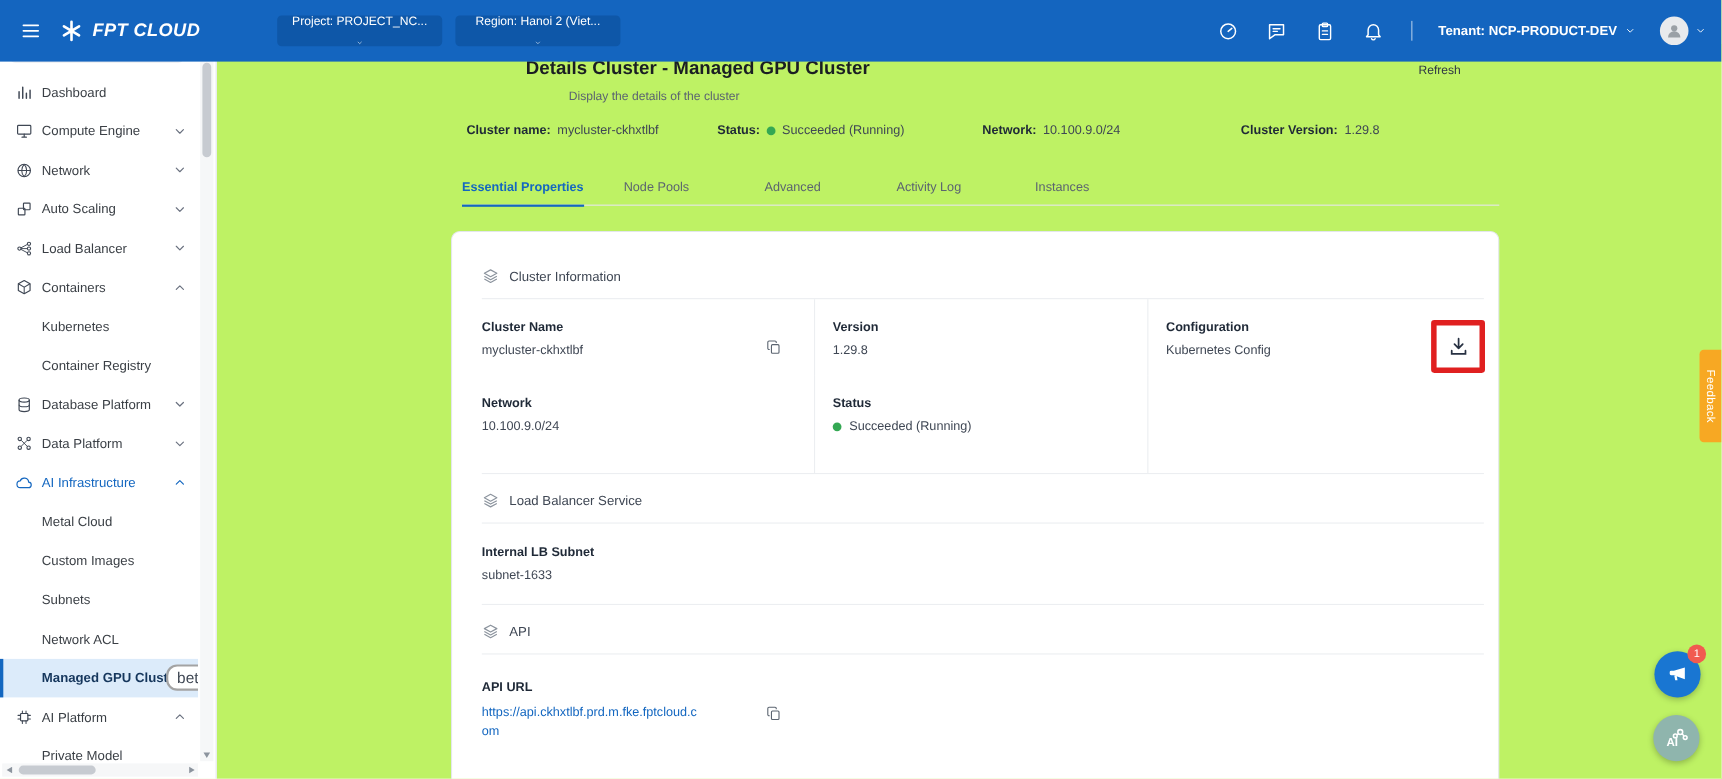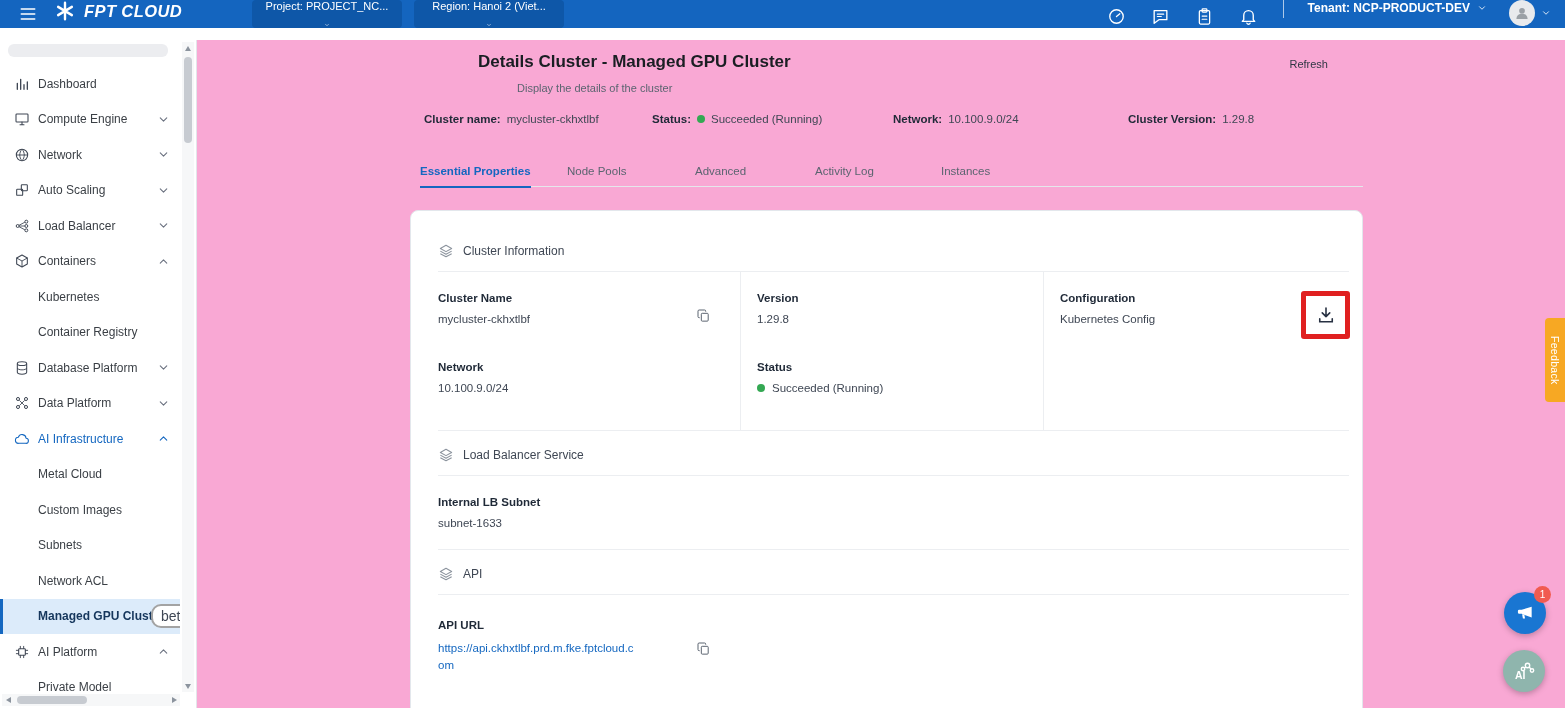--- a/index.html
+++ b/index.html
@@ -5,22 +5,22 @@
   * { box-sizing: border-box; }
   html,body { margin:0; padding:0; }
   body {
     width:1565px; height:708px; position:relative; overflow:hidden;
     font-family:"Liberation Sans", sans-serif; background:#fff; color:#3F4754;
   }
   button { font-family:inherit; }
 
   
   .topbar {
-    position:absolute; top:0; left:0; right:0; height:28px;
-    background:#1465BF; color:#fff; display:flex; align-items:flex-start;
+    position:absolute; top:0; left:0; right:0; height:56px;
+    background:#1465BF; color:#fff; display:flex; align-items:center;
     padding:0 14px; gap:12px; z-index:30;
   }
   .hbtn { background:none; border:none; color:#fff; width:28px; height:28px;
     display:flex; align-items:center; justify-content:center; cursor:pointer; padding:0; }
   .brand { display:flex; align-items:center; gap:8px; width:160px; cursor:pointer; }
   .brandtxt { font-weight:800; font-style:italic; font-size:16.5px; letter-spacing:.4px; white-space:nowrap; }
   .hdd {
     margin-left:26px; background:#0E57A8; border:none; color:#fff; border-radius:4px;
     height:28px; padding:0 10px; font-size:11px; display:flex; align-items:center;
     gap:10px; min-width:150px; justify-content:space-between; cursor:pointer; white-space:nowrap;flex-direction:column;
@@ -65,21 +65,21 @@
   .vsb-thumb { position:absolute; left:2px; width:8px; top:15px; height:86px;
     background:#C7CBD1; border-radius:4px; cursor:pointer; }
   .hsb-thumb { position:absolute; top:2px; height:8px; left:15px; width:70px;
     background:#C7CBD1; border-radius:4px; cursor:pointer; }
   .tri-up { width:0;height:0;border-left:3.5px solid transparent;border-right:3.5px solid transparent;border-bottom:5px solid #8C949E; }
   .tri-down { width:0;height:0;border-left:3.5px solid transparent;border-right:3.5px solid transparent;border-top:5px solid #8C949E; }
   .tri-left { width:0;height:0;border-top:3.5px solid transparent;border-bottom:3.5px solid transparent;border-right:5px solid #8C949E; }
   .tri-right { width:0;height:0;border-top:3.5px solid transparent;border-bottom:3.5px solid transparent;border-left:5px solid #8C949E; }
 
   
-  .main { position:absolute; left:197px; top:40px; right:0; bottom:0; background:#f9a8d4; }
+  .main { position:absolute; left:197px; top:40px; right:0; bottom:0; background:#bef264; }
   .ptitle { position:absolute; left:281px; top:12px; margin:0; font-size:17px;
     font-weight:700; color:#1A1E23; white-space:nowrap; }
   .psub { position:absolute; left:283px; top:42px; font-size:11px; color:#5B6470;padding-left:37px; }
   .refresh { position:absolute; right:231px; top:17px; background:none; border:none;
     font-size:11px; color:#2F3744; cursor:pointer; font-weight:500; }
   .summary { position:absolute; left:227px; top:73px; height:18px; right:0; }
   .sitem { position:absolute; top:0; display:flex; align-items:center; gap:6px;
     white-space:nowrap; font-size:11.5px; }
   .sl { font-weight:700; color:#1F2937; }
   .sv { color:#3F4754; }

